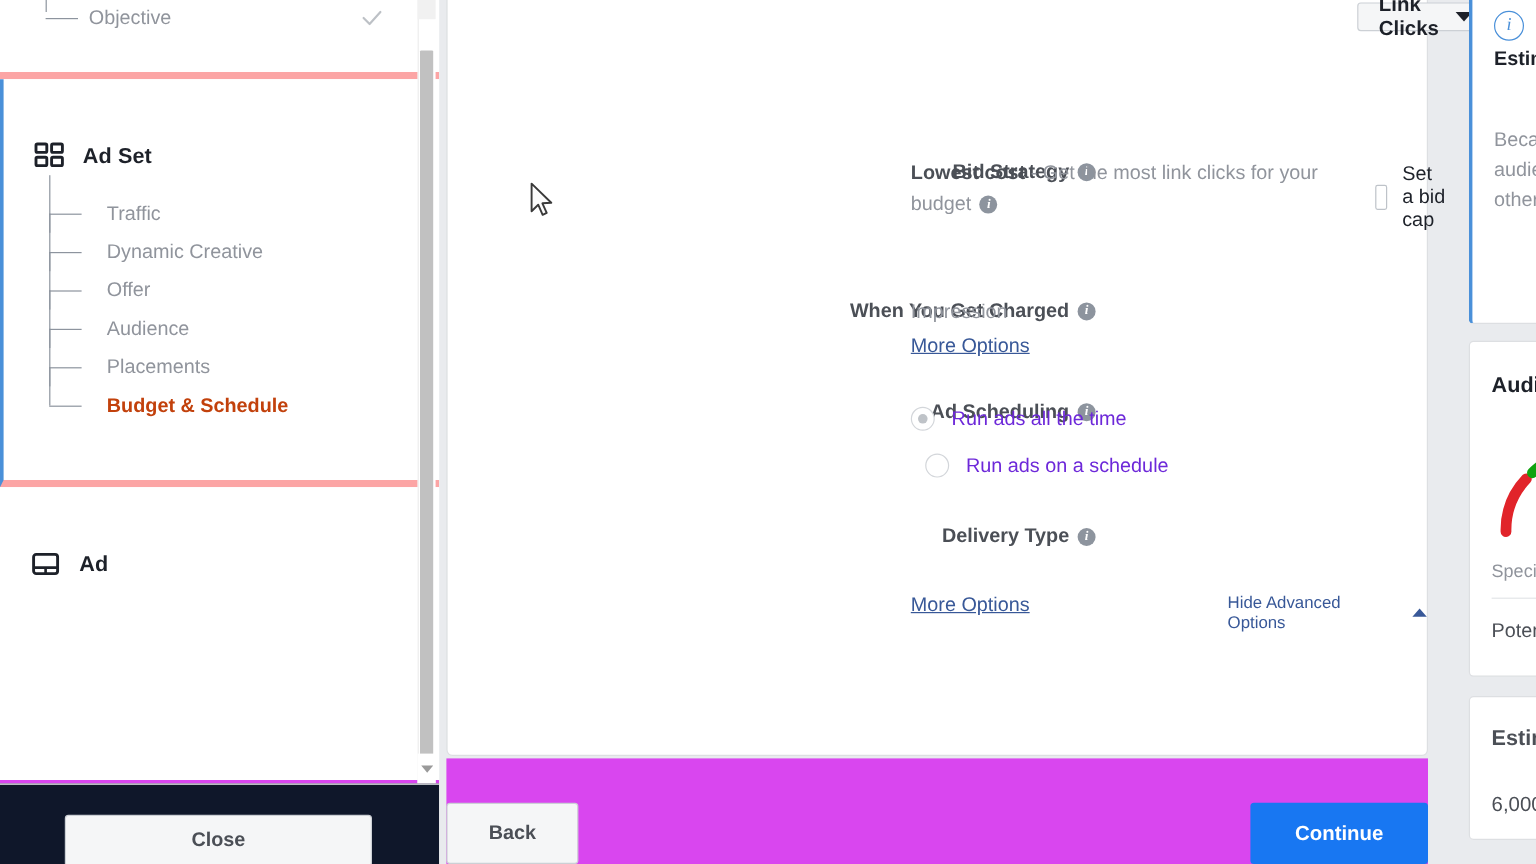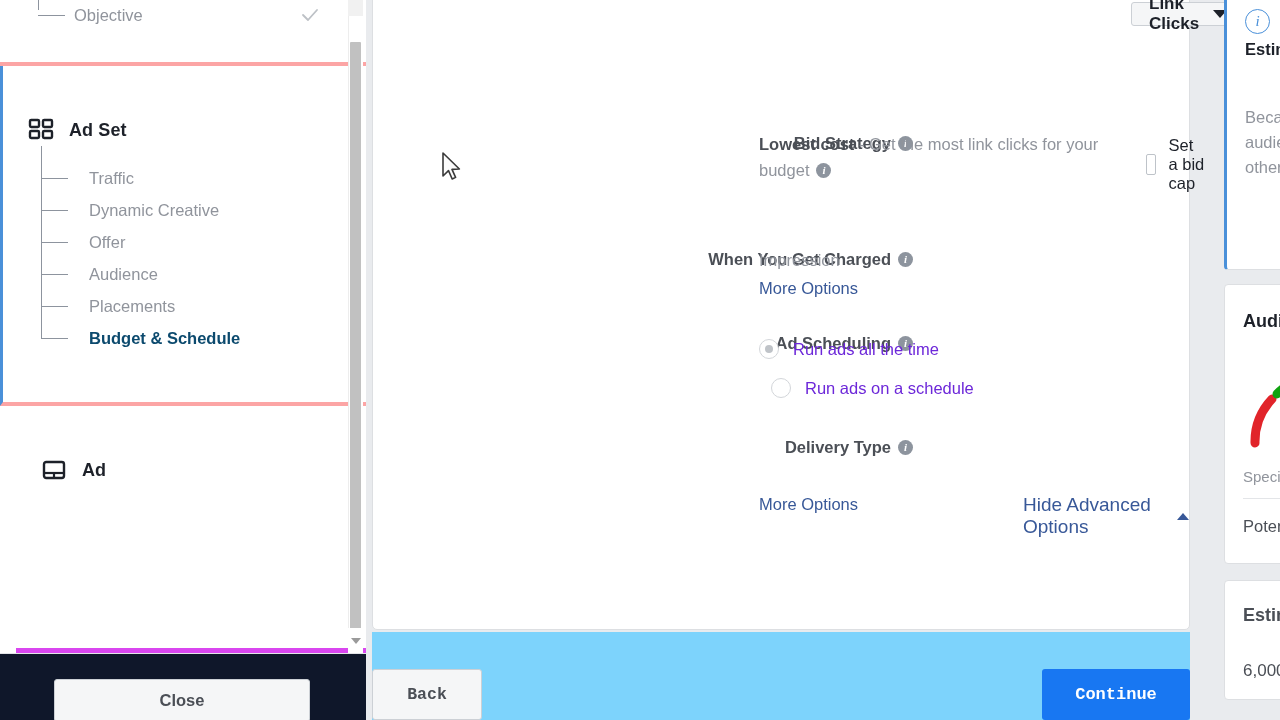--- a/index.html
+++ b/index.html
@@ -16,21 +16,21 @@
   .left-pane {
     position: absolute; left: 0; top: 0; width: 366px; height: 720px;
     background: #fff; overflow: hidden;
   }
   .nav-scroll {
     position: absolute; left: 0; top: 0; width: 366px; height: 653px;
     background: #fff;
   }
   .nav-group {
     position: relative; background: #fff;
-    border-bottom: 4px solid #fca5a5;
+    border-bottom: 6px solid #fca5a5;
   }
   .nav-group.partial { height: 66px; }
   .nav-group.active { border-left: 3px solid #4a90d9; }
   .nav-group-head {
     display: flex; align-items: center; padding-left: 24px;
   }
   .grp-icon { width: 28px; height: 28px; margin-right: 14px; flex: 0 0 auto; }
   .grp-title {
     font-size: 18px; font-weight: bold; color: #1d2129; letter-spacing: .1px;
   }
@@ -42,21 +42,21 @@
   .nav-child .tick {
     position: absolute; left: 0; top: 50%; width: 27px; height: 1px;
     background: #8d949e;
   }
   .nav-child .vline {
     position: absolute; left: 0; top: -16px; width: 1px; height: 48px;
     background: #8d949e;
   }
   .nav-child.last .vline { top: -16px; height: 32px; }
   .nav-child .label { font-size: 16.5px; color: #90949c; }
-  .nav-child.selected .label { color: #0c4a6e; font-weight: bold; }
+  .nav-child.selected .label { color: #c2410c; font-weight: bold; }
   .objective-row {
     position: relative; height: 30px; display: flex; align-items: center;
     padding-left: 74px;
   }
   .objective-row .tick {
     position: absolute; left: 38px; top: 50%; width: 27px; height: 1px; background: #8d949e;
   }
   .objective-row .vline {
     position: absolute; left: 38px; top: -18px; width: 1px; height: 28px; background: #8d949e;
   }
@@ -111,21 +111,21 @@
   .info-i {
     display: inline-block; width: 15px; height: 15px; border-radius: 50%;
     background: #8d949e; color: #fff; font-size: 11px; font-weight: bold;
     line-height: 15px; text-align: center; vertical-align: 2px;
     margin-left: 7px; font-family: "Liberation Serif", serif; font-style: italic;
   }
   .fr-value {
     position: absolute; font-size: 16.5px; color: #90949c; line-height: 26px;
   }
   .fr-value b { color: #4b4f56; font-weight: bold; }
-  .link { color: #385898; font-size: 16.5px; cursor: pointer; }
+  .link { color: #385898; font-size: 16.5px; cursor: pointer; text-decoration: underline; }
   .dropdown {
     position: absolute; left: 758px; top: 61px; height: 24px;
     background: #f5f6f7; border: 1px solid #ccd0d5; border-radius: 3px;
     display: flex; align-items: center; padding: 0 17px; cursor: pointer;
   }
   .dropdown .dd-label { font-size: 17px; font-weight: bold; color: #1d2129; }
   .caret-sm {
     margin-left: 14px; width: 0; height: 0;
     border-left: 7px solid transparent; border-right: 7px solid transparent;
     border-top: 8px solid #1d2129;
@@ -146,32 +146,31 @@
   }
   .radio.on::after {
     content: ''; position: absolute; left: 5px; top: 5px;
     width: 8px; height: 8px; border-radius: 50%; background: #bfc3c8;
   }
   .radio-label { font-size: 16.5px; font-weight: normal; color: #6d28d9; }
   .hide-adv {
     position: absolute; left: 650px; top: 553px;
     display: flex; align-items: center; cursor: pointer;
   }
-  .hide-adv .txt { font-size: 19px; color: #385898; }
+  .hide-adv .txt { font-size: 14px; color: #385898; }
   .caret-up {
     margin-left: 11px; width: 0; height: 0;
     border-left: 6px solid transparent; border-right: 6px solid transparent;
     border-bottom: 7px solid #385898;
   }
 
   
   .bottom-bar {
     position: absolute; left: 372px; top: 632px; width: 818px; height: 88px;
-    background: #7dd3fc;
-    font-family: Liberation Mono, monospace;
+    background: #d946ef;
   }
   .back-btn {
     position: absolute; left: 0px; top: 37px; width: 110px; height: 51px;
     background: #f5f6f7; border: 1px solid #ccd0d5; border-radius: 3px;
     display: flex; align-items: center; justify-content: center;
     font-size: 16.5px; font-weight: bold; color: #4b4f56; cursor: pointer;
   }
   .continue-btn {
     position: absolute; left: 670px; top: 37px; width: 148px; height: 51px;
     background: #1877f2; border-radius: 3px;
@@ -294,21 +293,21 @@
             <span class="label">Placements</span>
           </div>
           <div class="nav-child last selected">
             <div class="vline"></div>
             <div class="tick"></div>
             <span class="label">Budget &amp; Schedule</span>
           </div>
         </div>
       </div>
 
-      <div class="nav-group" style="height:247px;border-bottom:5px solid #d946ef;margin-left:16px;">
+      <div class="nav-group" style="height:247px;border-bottom:3px solid #d946ef;">
         <div class="nav-group-head" style="padding-top:50px;">
           <span class="grp-icon">
             <svg width="28" height="28" viewBox="0 0 28 28">
               <rect x="4" y="6" width="20" height="16" rx="2.2" fill="none" stroke="#1d2129" stroke-width="2.4"></rect>
               <line x1="4" y1="17" x2="24" y2="17" stroke="#1d2129" stroke-width="2.2"></line>
               <line x1="14" y1="17" x2="14" y2="22" stroke="#1d2129" stroke-width="2.2"></line>
             </svg>
           </span>
           <span class="grp-title">Ad</span>
         </div>

